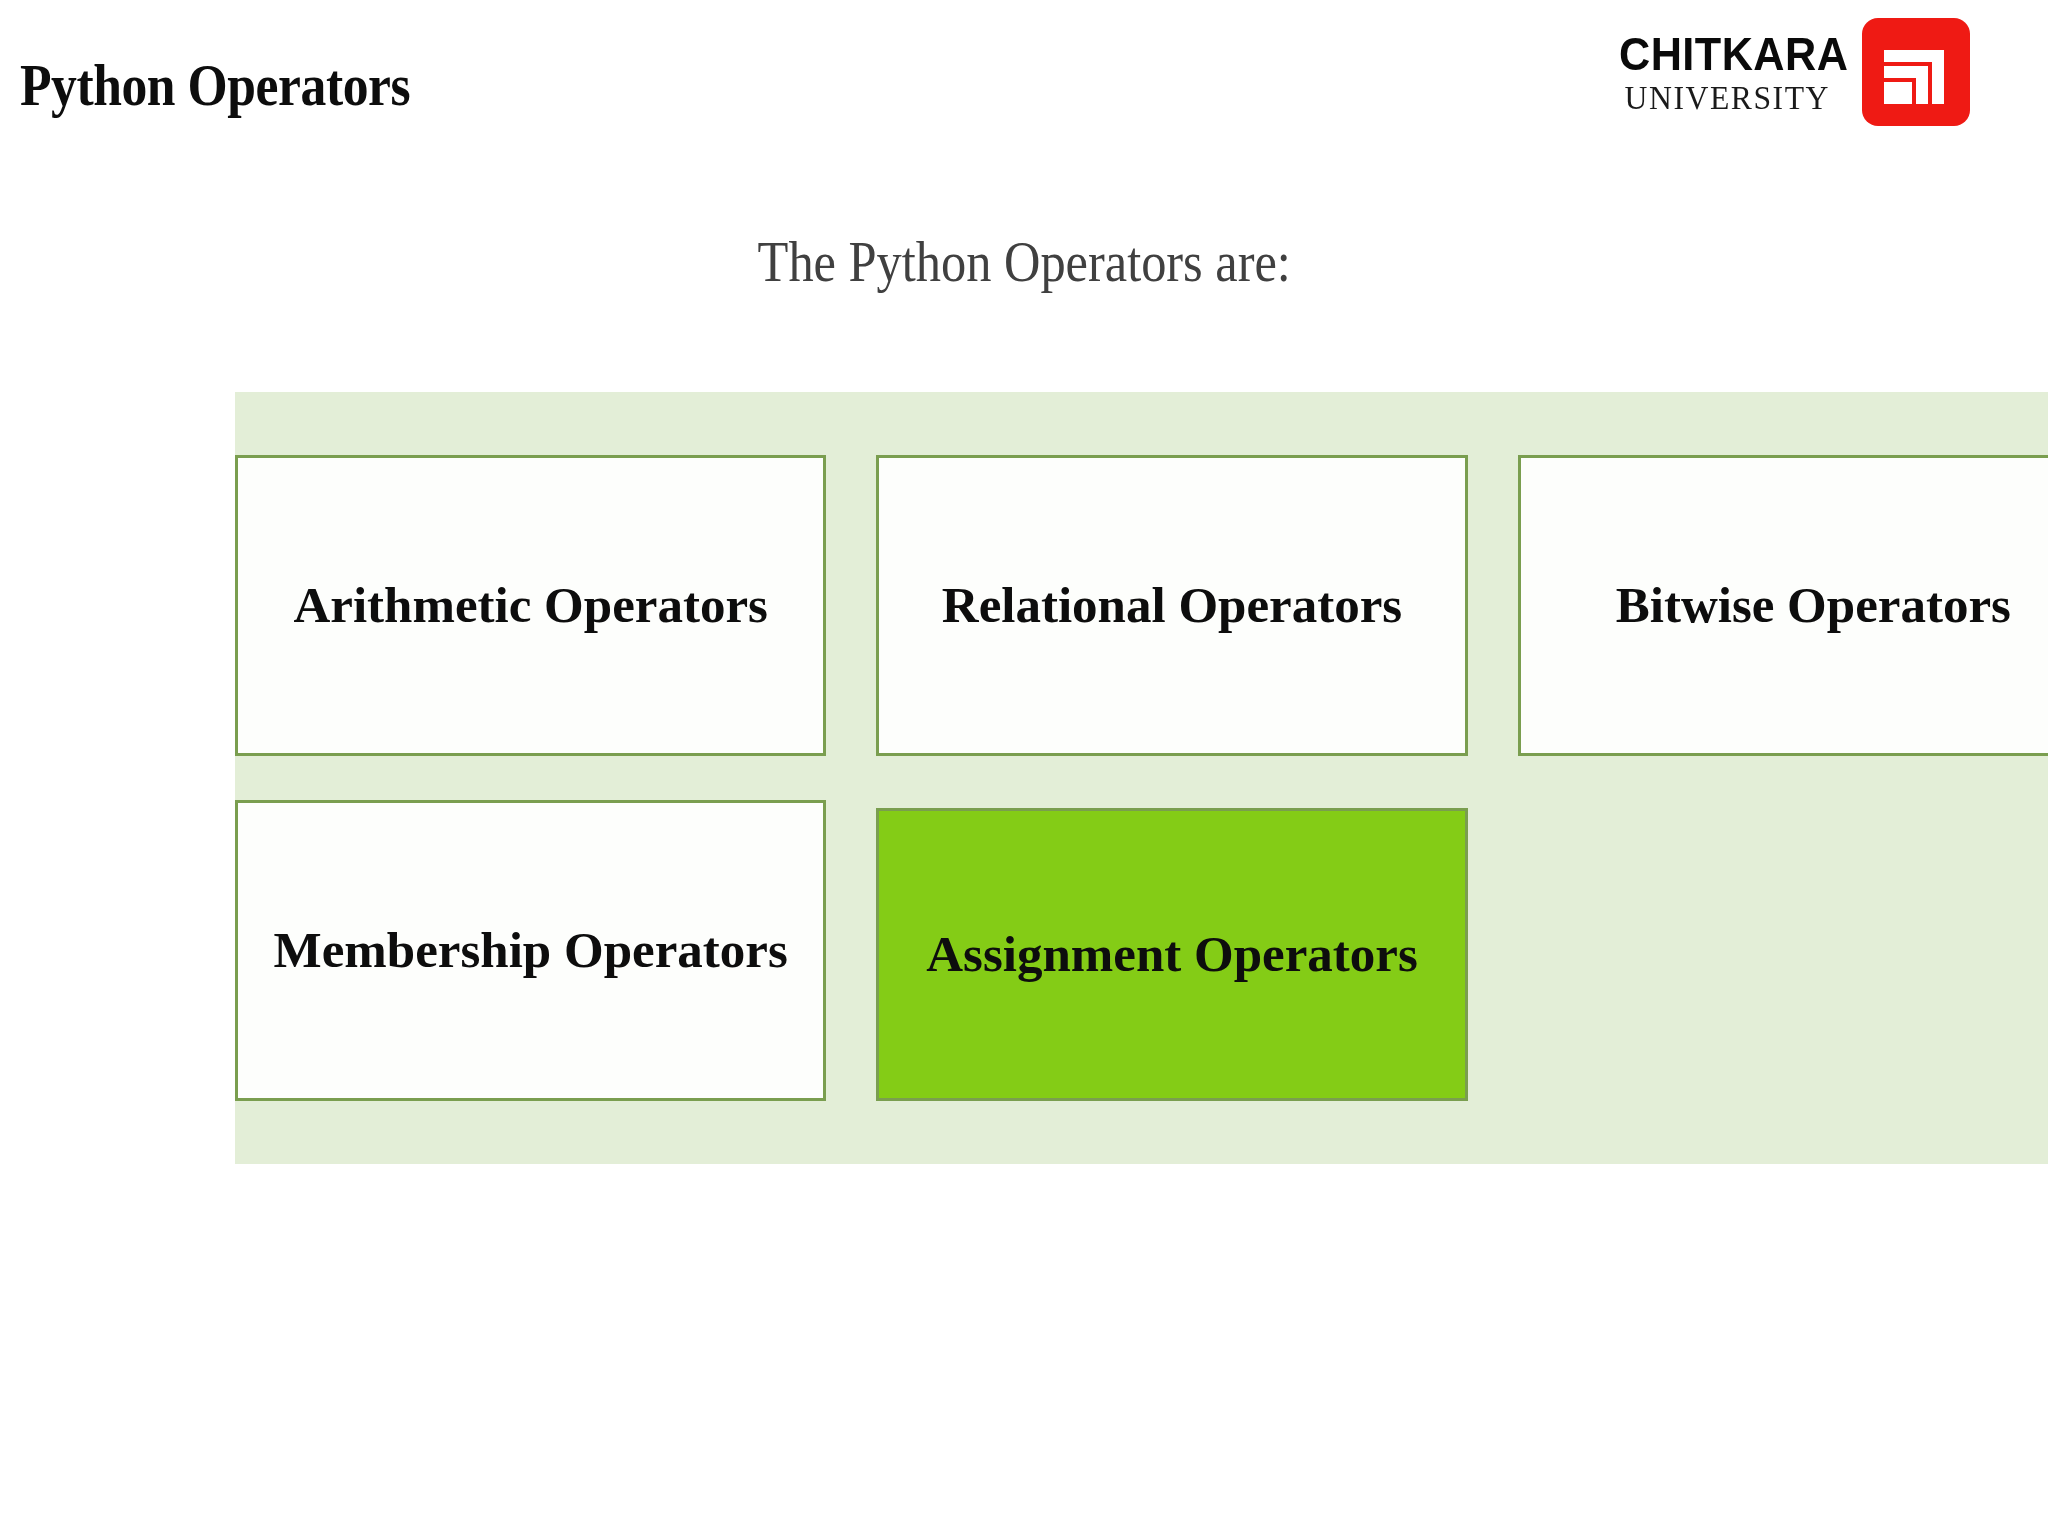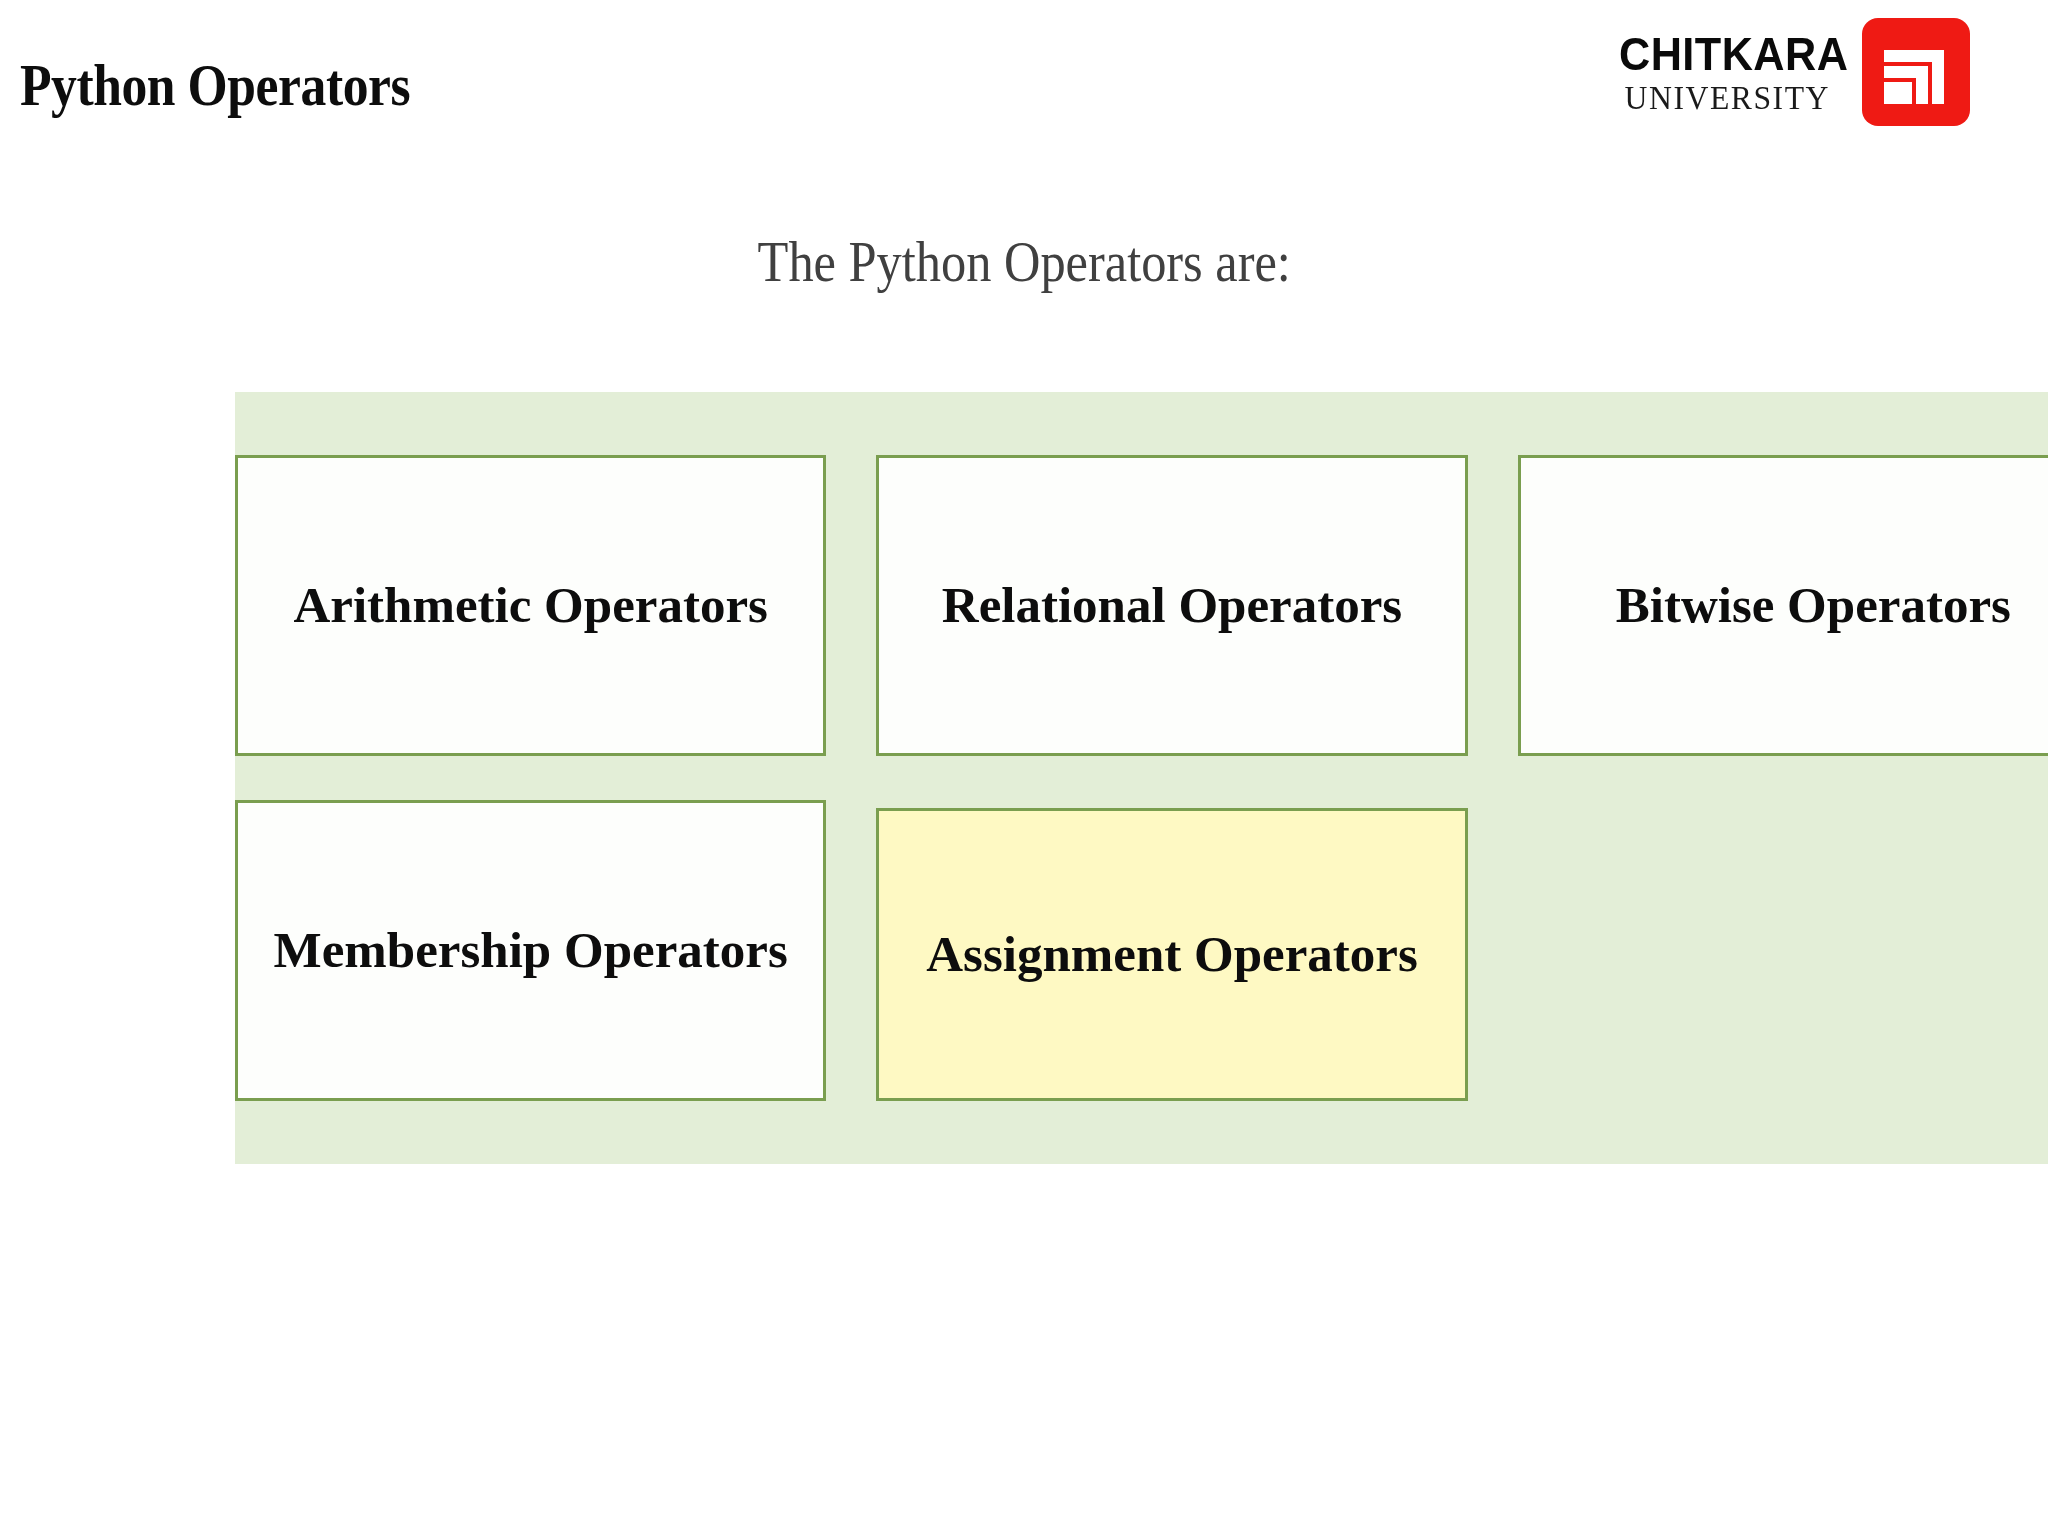--- a/index.html
+++ b/index.html
@@ -121,21 +121,21 @@
     border: 3px solid #7a9e4f;
     background: #fdfefc;
     display: flex;
     align-items: center;
     justify-content: center;
     text-align: center;
     box-sizing: border-box;
     padding: 8px 22px;
   }
   .op-box.tinted {
-    background: #fef9c3;
+    background: #84cc16;
     margin-top: 8px;
   }
   .op-label {
     font-family: "Liberation Serif", "DejaVu Serif", serif;
     font-size: 51px;
     line-height: 1.12;
     color: #0d0d0d;
   }
 </style>
 </head>

